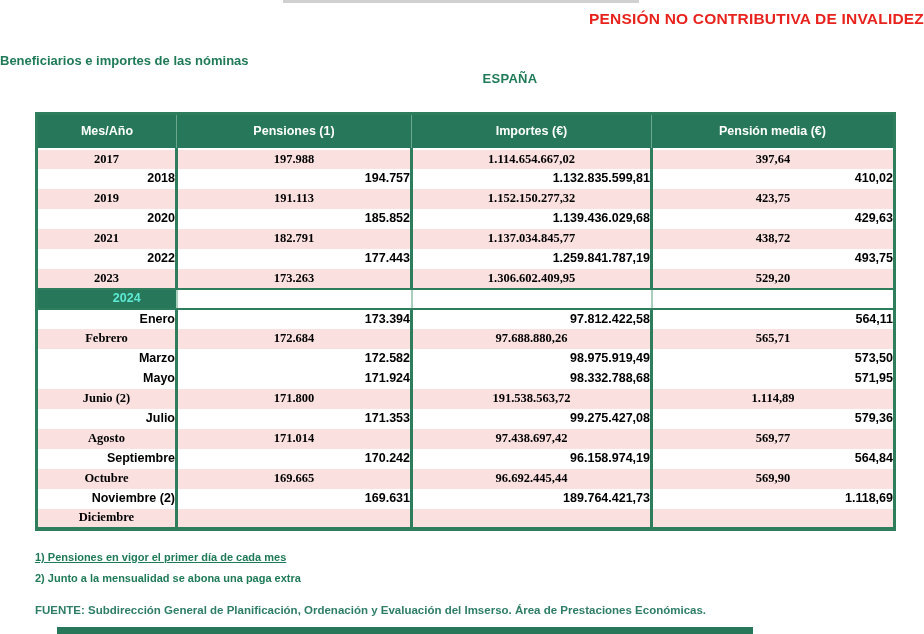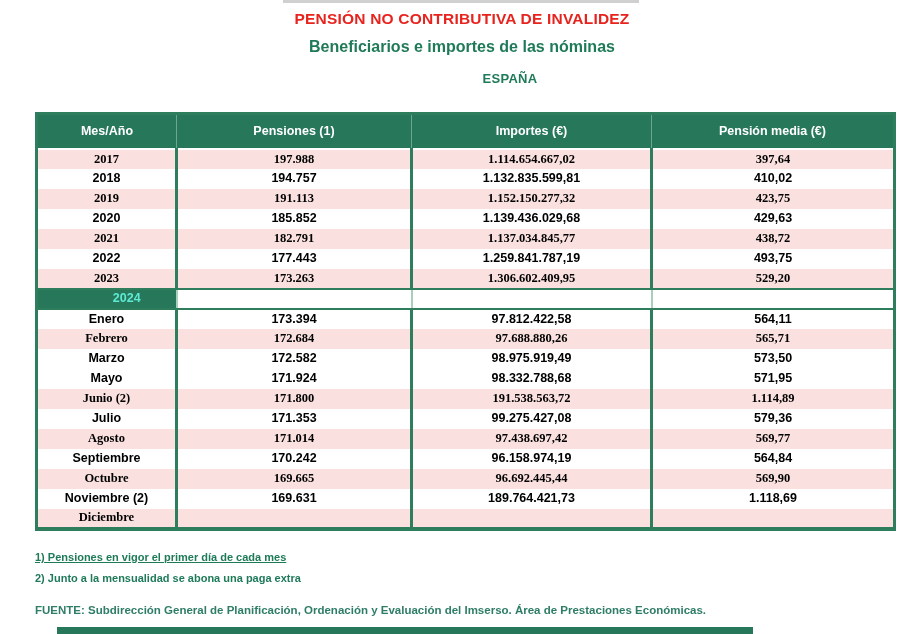--- a/index.html
+++ b/index.html
@@ -10,26 +10,26 @@
     --textgreen:#1F7A58;
   }
   *{box-sizing:border-box;margin:0;padding:0;}
   html,body{background:#fff;}
   .page{
     position:relative;width:924px;height:634px;background:#fff;overflow:hidden;
     font-family:"Liberation Sans",sans-serif;
   }
   .top-strip{position:absolute;left:283px;top:0;width:356px;height:3px;background:#d0d0d0;}
   .title{
-    position:absolute;top:10px;left:0;width:100%;text-align:center;
+    position:absolute;top:10px;left:0;width:100%;text-align:right;
     color:var(--red);font-size:15.5px;font-weight:bold;letter-spacing:.2px;
   }
   .subtitle{
-    position:absolute;top:38px;left:0;width:100%;text-align:center;
-    color:var(--textgreen);font-size:16px;font-weight:bold;
+    position:absolute;top:53px;left:0;width:100%;text-align:left;
+    color:var(--textgreen);font-size:13px;font-weight:bold;
   }
   .region{
     position:absolute;top:71px;left:0;width:100%;text-align:center;
     color:var(--textgreen);font-size:13px;font-weight:bold;letter-spacing:.3px;margin-left:48px;
   }
   .table-wrap{position:absolute;left:35px;top:112px;}
   table.c-table{
     border-collapse:collapse;table-layout:fixed;width:858px;
     border:3px solid var(--bgreen);border-bottom-width:4px;
   }
@@ -38,21 +38,21 @@
     height:35px;text-align:center;vertical-align:middle;
     border-left:1px solid #6aa78d;border-bottom:2px solid #ffffff;
   }
   .c-table thead th:first-child{border-left:none;}
   .c-table tbody td{
     height:20px;text-align:center;vertical-align:middle;
     font-weight:bold;font-size:12.5px;color:#000;line-height:1;
   }
   .c-table tbody td + td{border-left:3px solid var(--bgreen);}
   tr.pink td{background:var(--pink);font-family:Liberation Serif, serif;}
-  tr.white td{background:#fff;}
+  tr.white td{background:#fff;text-align:right;}
   tr.section td{
     border-top:2px solid var(--bgreen);border-bottom:2px solid var(--bgreen);
     background:#fff;
   }
   tr.section td:first-child{background:var(--green);color:#5eead4;padding-left:40px;}
   tr.section td + td{border-left:2px solid #a8cfbc;}
   .note{
     position:absolute;left:35px;color:var(--textgreen);
     font-size:11px;font-weight:bold;
   }

